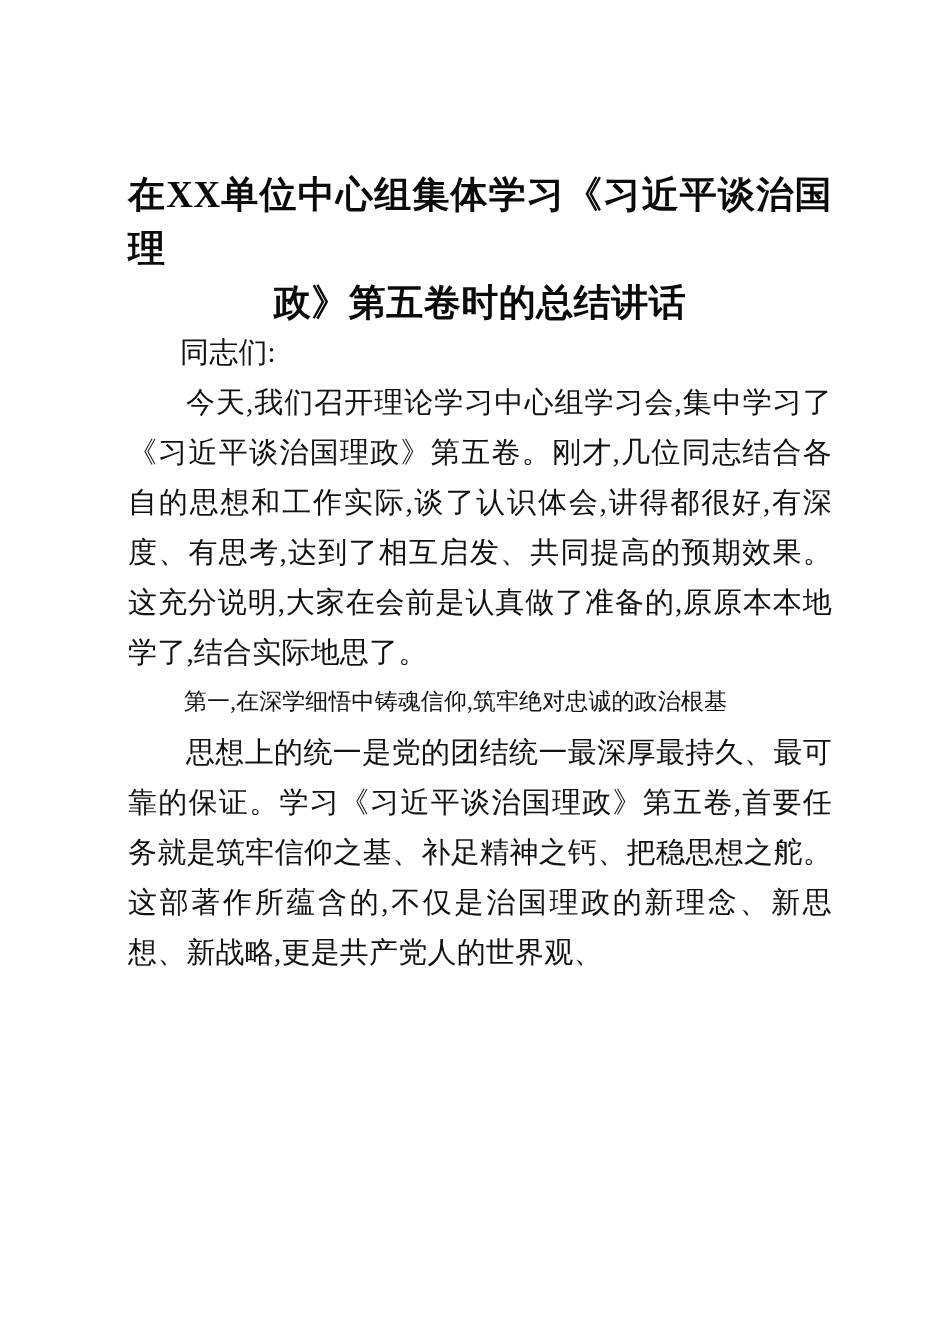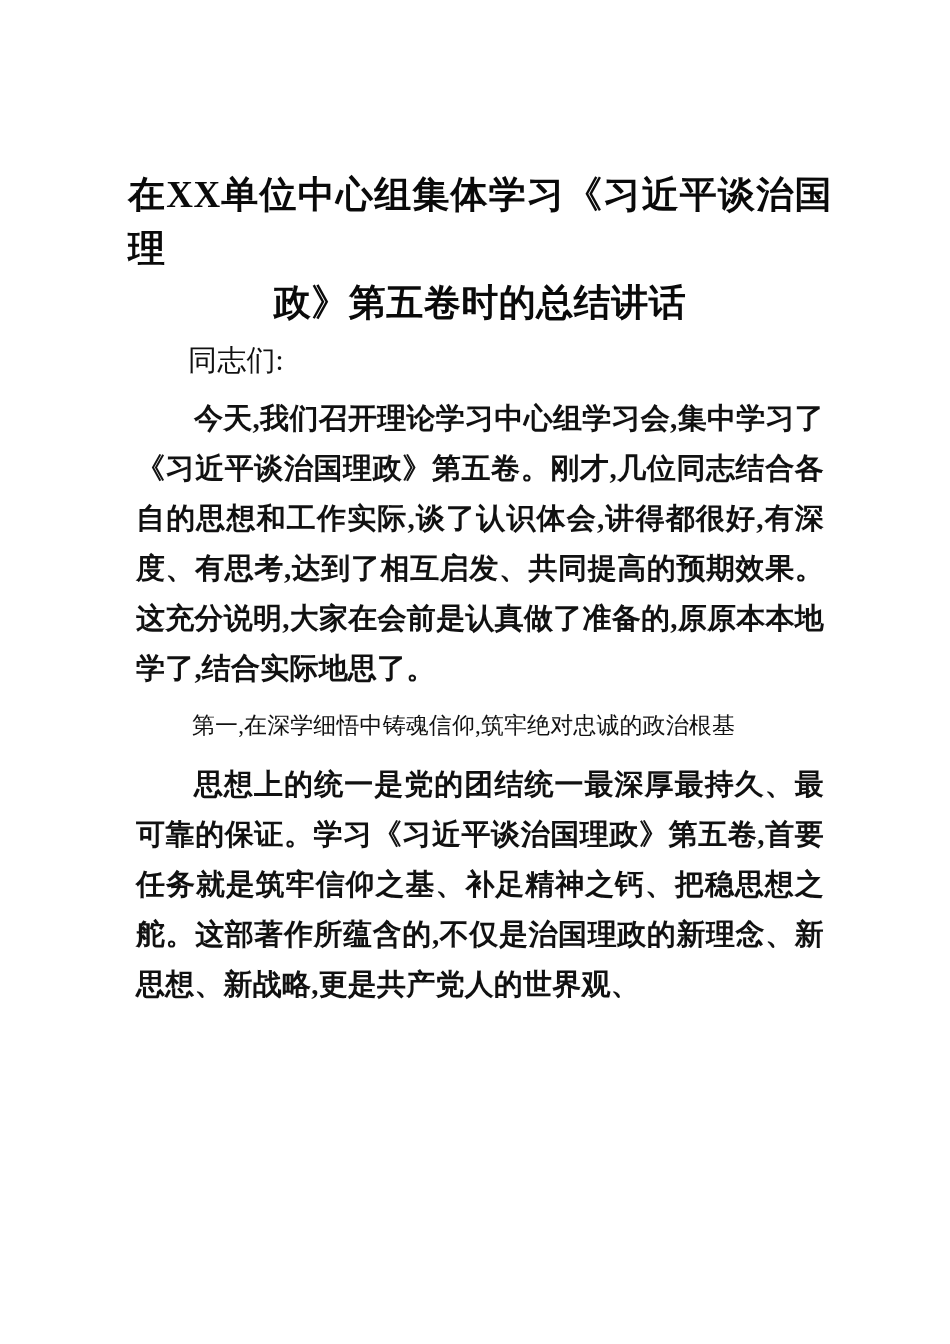--- a/index.html
+++ b/index.html
@@ -57,31 +57,30 @@
     left: 128px;
     top: 327px;
     width: 704px;
   }
 
   .para {
     font-family: "Liberation Serif", "DejaVu Serif", serif;
     font-size: 29px;
     line-height: 50px;
     color: #111111;
-    margin: 8px;
+    margin: 0;
     text-align: justify;
     text-justify: inter-character;
     text-align-last: left;
     letter-spacing: 0.2px;
     word-break: break-all;
   }
 
   .para.indent {
     text-indent: 58px;
-    font-weight: bold;
   }
 
   .para.salutation {
     text-indent: 52px;
   }
 
   
   .para.section-lead {
     font-size: 23px;
     letter-spacing: 0.1px;

